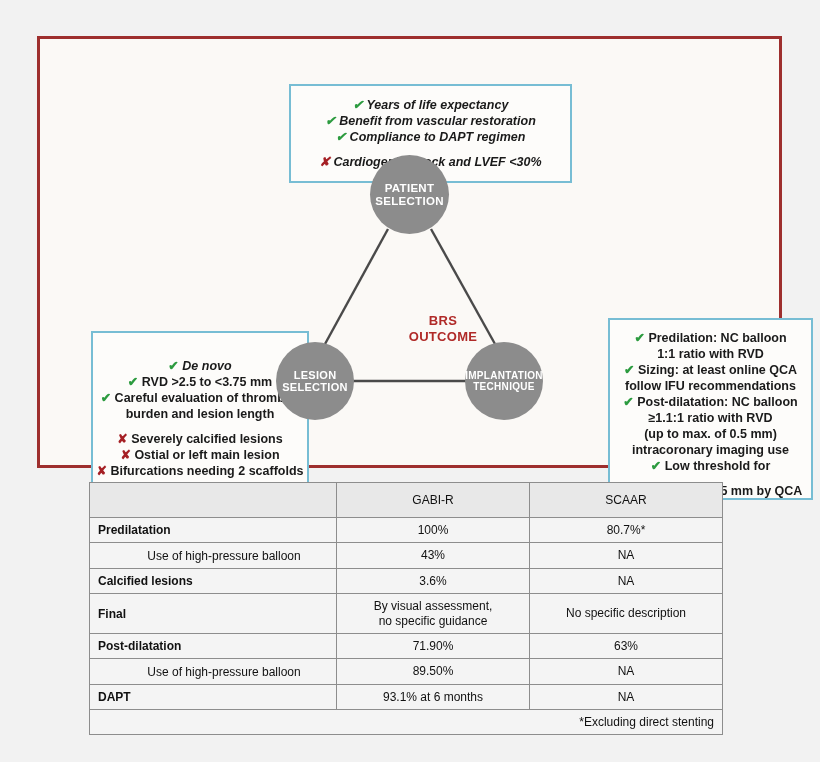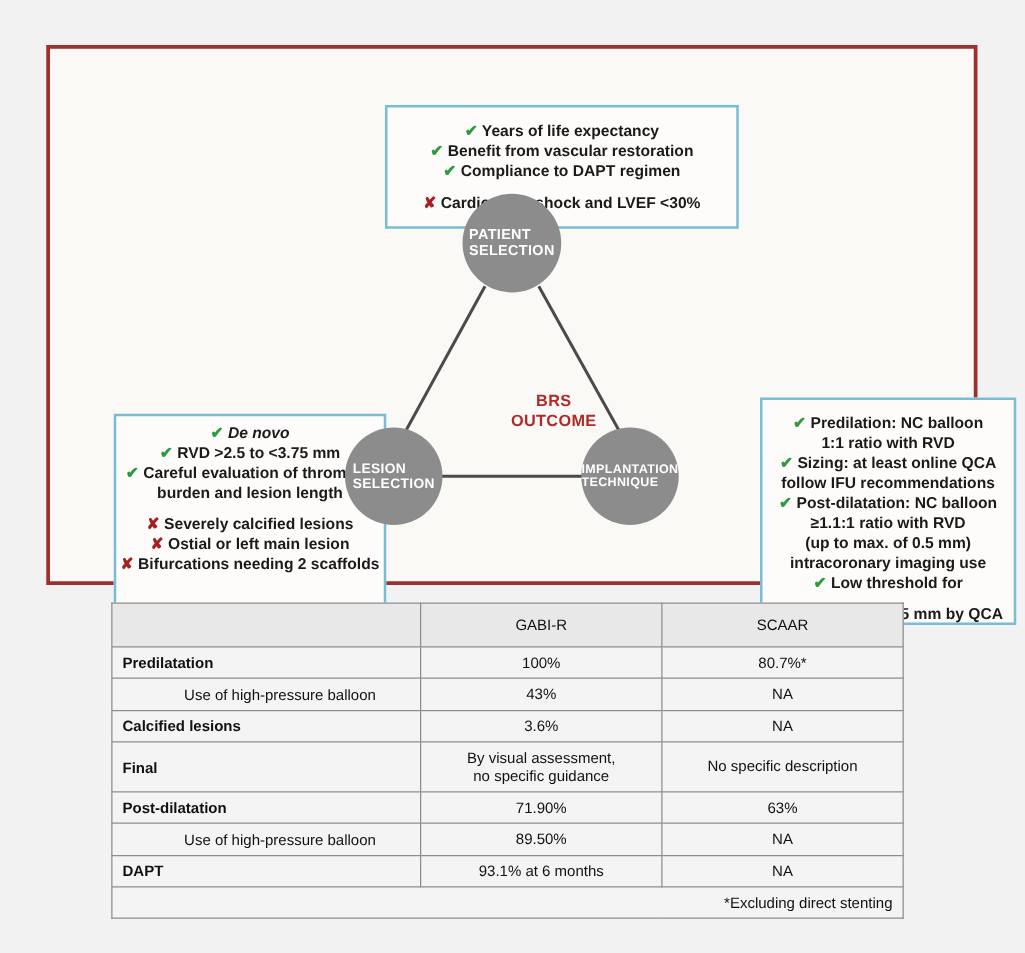--- a/index.html
+++ b/index.html
@@ -52,32 +52,33 @@
   .callout .gap { height: 9px; }
   .mk {
     font-weight: 700;
     display: inline-block;
   }
   .mk.ok { color: #2c9b3f; }
   .mk.no { color: #a51f24; }
   .ital { font-style: italic; }
 
   #box-patient {
-    left: 268px;
+    left: 249px;
     top: 45px;
     width: 283px;
     height: 99px;
     padding-top: 11px;
+    font-style: italic;
   }
   #box-lesion {
     left: 51px;
     top: 292px;
     width: 218px;
     height: 155px;
-    padding-top: 5px;
+    padding-top: 25px;
   }
   #box-implant {
     left: 568px;
     top: 279px;
     width: 205px;
     height: 182px;
     padding-top: 10px;
   }
 
   
@@ -89,21 +90,21 @@
     pointer-events: none;
   }
   .node {
     position: absolute;
     border-radius: 50%;
     background: #8c8c8c;
     color: #ffffff;
     display: flex;
     align-items: center;
     justify-content: center;
-    text-align: left;
+    text-align: center;
     font-weight: 700;
     letter-spacing: 0.3px;
     line-height: 1.12;
   }
   #node-patient {
     left: 330px; top: 116px;
     width: 79px; height: 79px;
     font-size: 11.5px;
   }
   #node-lesion {

